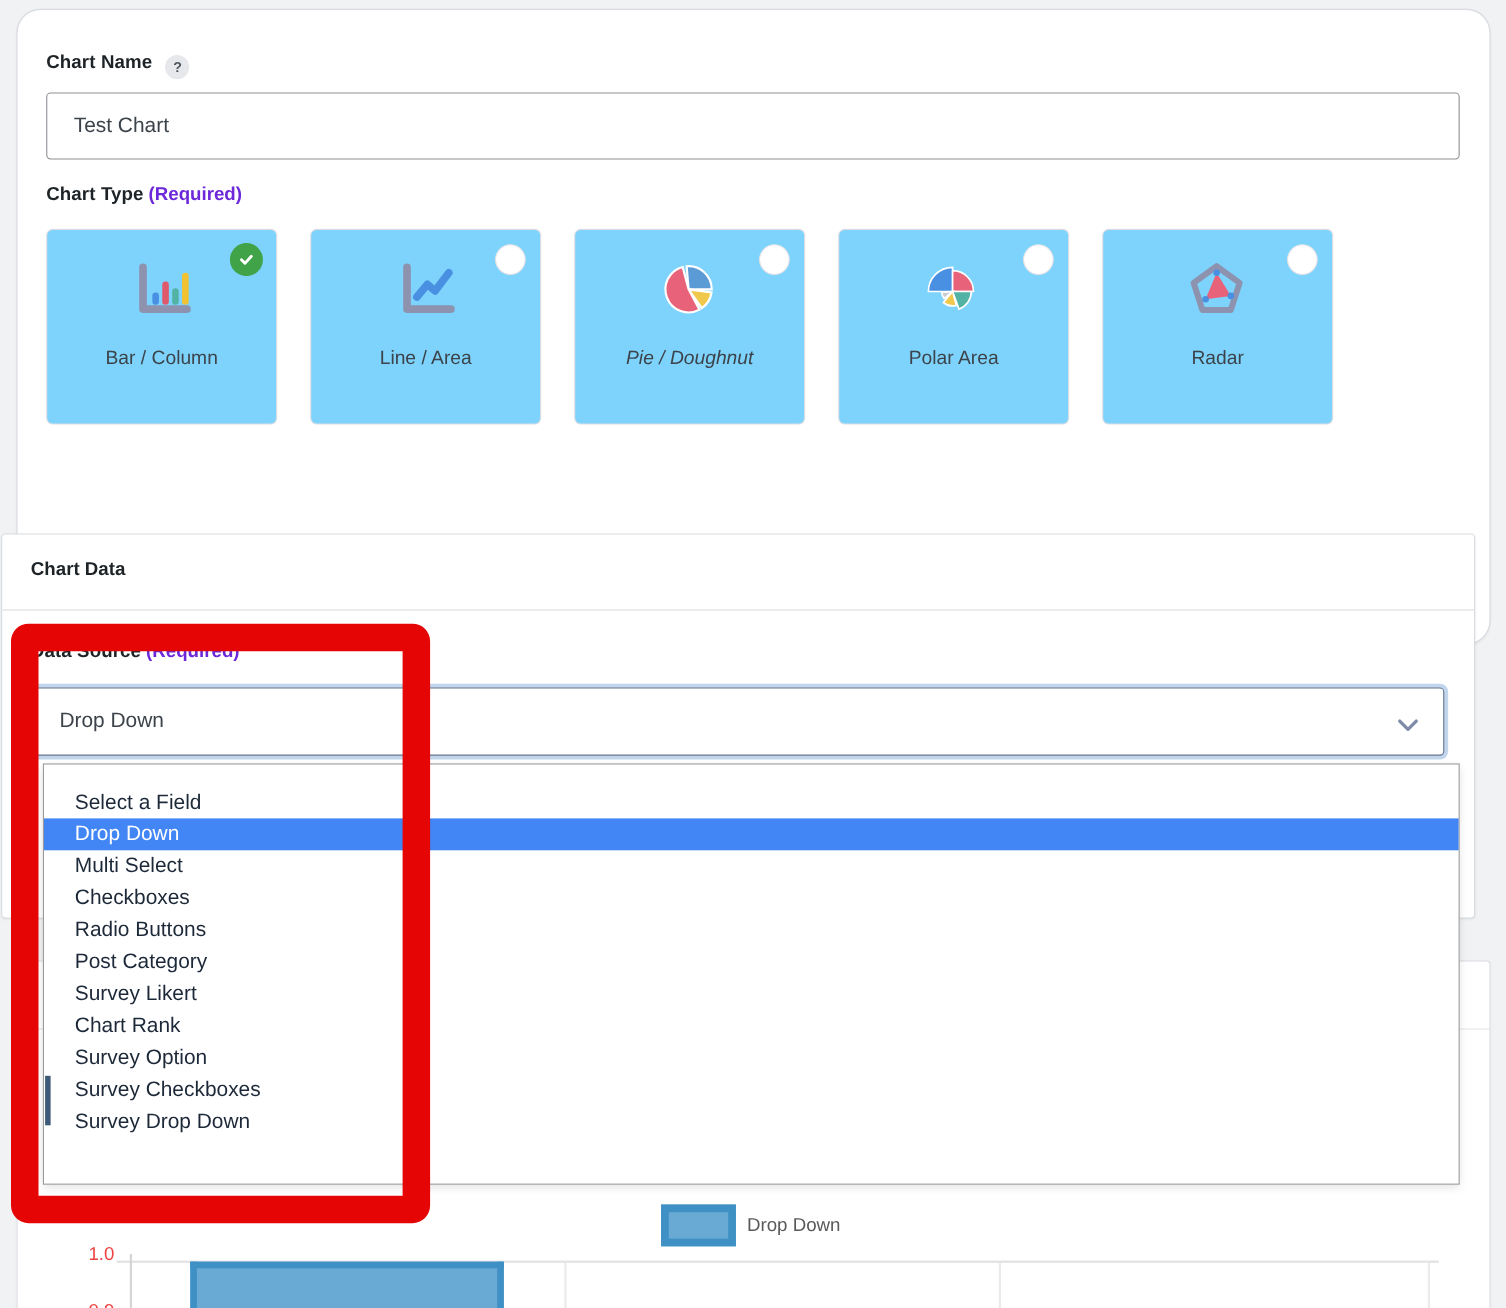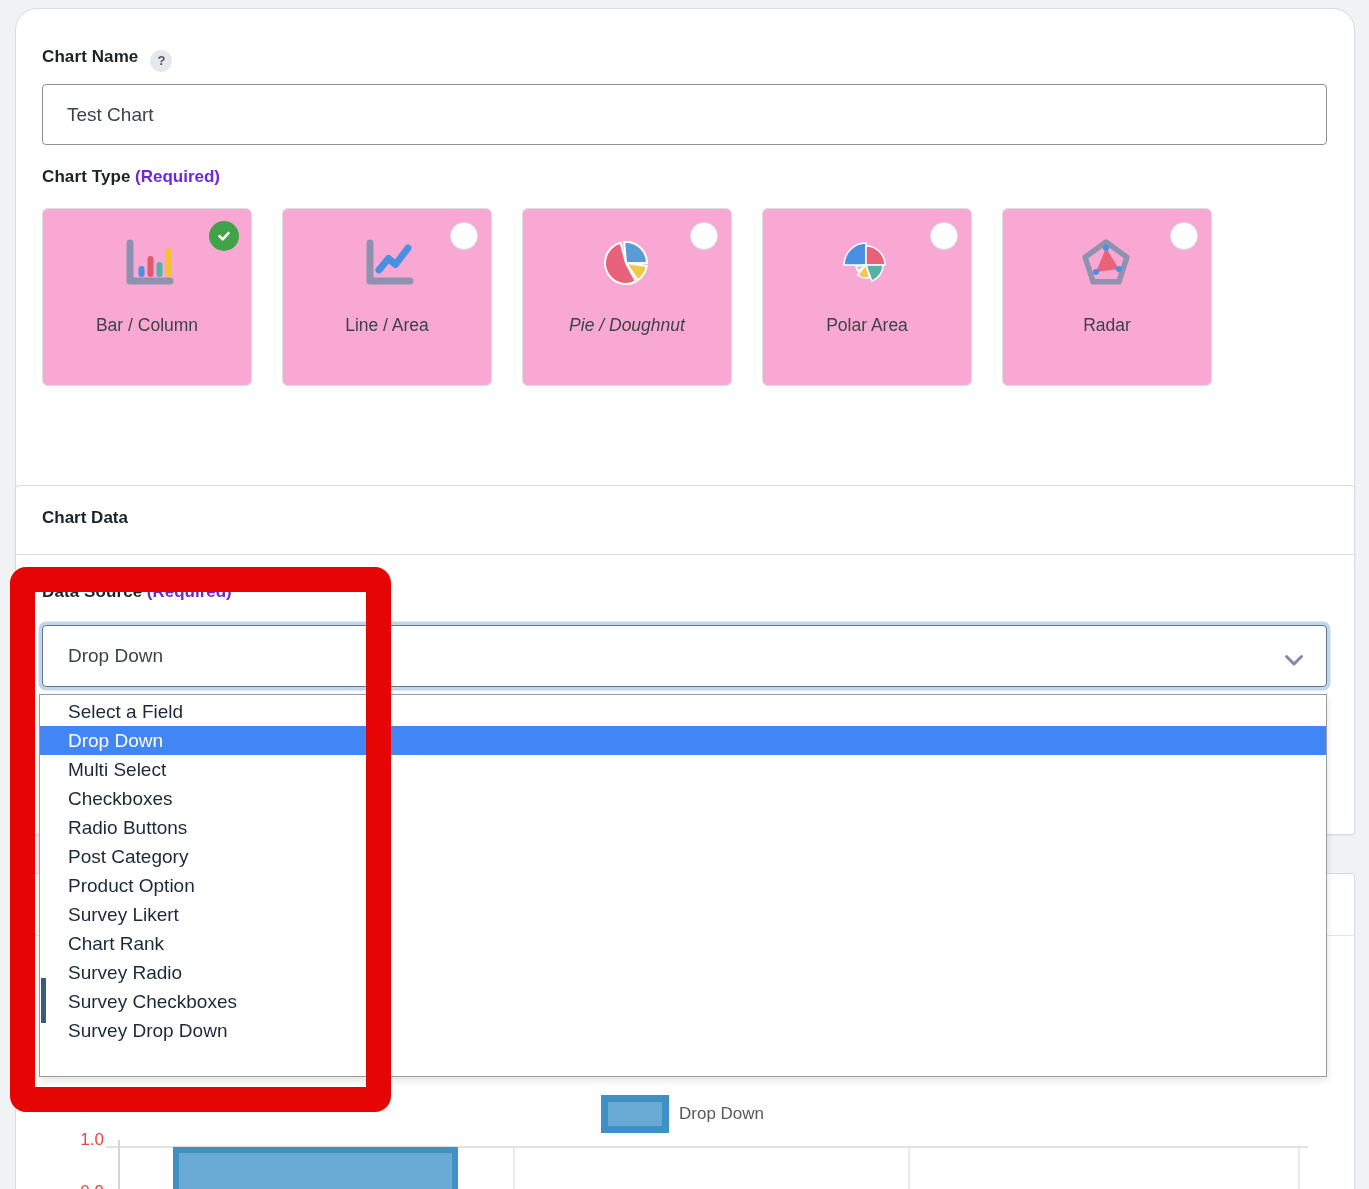--- a/index.html
+++ b/index.html
@@ -20,21 +20,21 @@
     background:#e7e8ec;color:#50575e;font-size:13px;font-weight:700;
     text-align:center;line-height:22px;vertical-align:-3px;margin-left:12px;cursor:pointer;
   }
   .text-input{
     position:absolute;box-sizing:border-box;border:1px solid #8c8f94;border-radius:4px;
     font-family:"Liberation Sans",sans-serif;font-size:19px;color:#3c434a;
     padding:16px 24px;background:#fff;outline:none;
   }
   
   .tile{
-    position:absolute;width:210px;height:178px;background:#f9a8d4;border:1px solid #dcdde3;
+    position:absolute;width:210px;height:178px;background:#7dd3fc;border:1px solid #dcdde3;
     border-radius:6px;box-sizing:border-box;cursor:pointer;
   }
   .tile .radio{
     position:absolute;top:13px;right:13px;width:28px;height:28px;border-radius:50%;
     border:1.5px solid #e0e1e6;box-sizing:border-box;background:#fff;
   }
   .tile .check{
     position:absolute;top:12px;right:12px;width:30px;height:30px;border-radius:50%;
     background:#41a347;display:flex;align-items:center;justify-content:center;
   }
@@ -47,21 +47,21 @@
   .select-box{
     position:absolute;box-sizing:border-box;background:#fff;border-radius:4px;
     border:1.5px solid #64748b;box-shadow:0 0 0 3.5px rgba(118,165,214,.45);
     font-size:19px;color:#3c434a;display:flex;align-items:center;padding:0 25px;cursor:pointer;
   }
   .select-box .chev{position:absolute;right:22px;top:50%;margin-top:-6px;}
   
   .dropdown-list{
     position:absolute;left:39px;top:694px;width:1288px;height:383px;background:#fff;
     border:1px solid #9b9b9b;box-sizing:border-box;z-index:10;
-    box-shadow:0 3px 8px rgba(0,0,0,.12);padding-top:2px;
+    box-shadow:0 3px 8px rgba(0,0,0,.12);padding-top:20px;
   }
   .dd-item{
     height:29px;line-height:29px;padding-left:28px;font-size:19px;color:#1d2939;
     white-space:nowrap;cursor:pointer;
   }
   .dd-item.selected{background:#4285f4;color:#fff;}
   
   .legend{position:absolute;left:585px;top:221px;display:flex;align-items:center;cursor:pointer;}
   .legend-swatch{width:68px;height:38px;box-sizing:border-box;background:#69aad5;border:7px solid #3f90c4;}
   .legend-label{margin-left:10px;font-size:17px;color:#595959;}
@@ -150,21 +150,21 @@
         <path d="M32 17 L45 38 L22 41 Z" fill="#e8637a"></path>
         <circle cx="32" cy="17" r="3" fill="#4a90e2"></circle>
         <circle cx="45" cy="38" r="3" fill="#4a90e2"></circle>
         <circle cx="22" cy="41" r="3" fill="#4a90e2"></circle>
       </svg>
     </span>
     <div class="tile-label">Radar</div>
   </div>
 </div>
 
-<div class="card" style="left:15px;top:485px;width:1340px;height:350px;">
+<div class="card" style="left:1px;top:485px;width:1340px;height:350px;">
   <div style="position:absolute;left:0;top:0;width:100%;height:69px;border-bottom:1px solid #dcdcde;box-sizing:border-box;">
     <span class="heading-text" style="position:absolute;left:26px;top:22px;">Chart Data</span>
   </div>
   <div style="position:absolute;left:26px;top:96px;">
     <span class="field-label">Data Source</span>
     <span class="required" style="font-size:17px;">(Required)</span>
   </div>
   <div class="select-box" style="left:26px;top:139px;width:1285px;height:62px;">
     <span>Drop Down</span>
     <span class="chev">
@@ -195,23 +195,22 @@
   <div style="position:absolute;left:157px;top:273px;width:285px;height:43px;background:#69aad5;border:6px solid #3f90c4;border-bottom:none;box-sizing:border-box;"></div>
 </div>
 
 <div class="dropdown-list">
   <div class="dd-item">Select a Field</div>
   <div class="dd-item selected">Drop Down</div>
   <div class="dd-item">Multi Select</div>
   <div class="dd-item">Checkboxes</div>
   <div class="dd-item">Radio Buttons</div>
   <div class="dd-item">Post Category</div>
-  <div class="dd-item">Product Option</div>
   <div class="dd-item">Survey Likert</div>
   <div class="dd-item">Chart Rank</div>
-  <div class="dd-item">Survey Radio</div>
+  <div class="dd-item">Survey Option</div>
   <div class="dd-item">Survey Checkboxes</div>
   <div class="dd-item">Survey Drop Down</div>
 </div>
 
 <div class="sliver"></div>
 
 <div class="annotation-rect"></div>
 
 </body></html>

